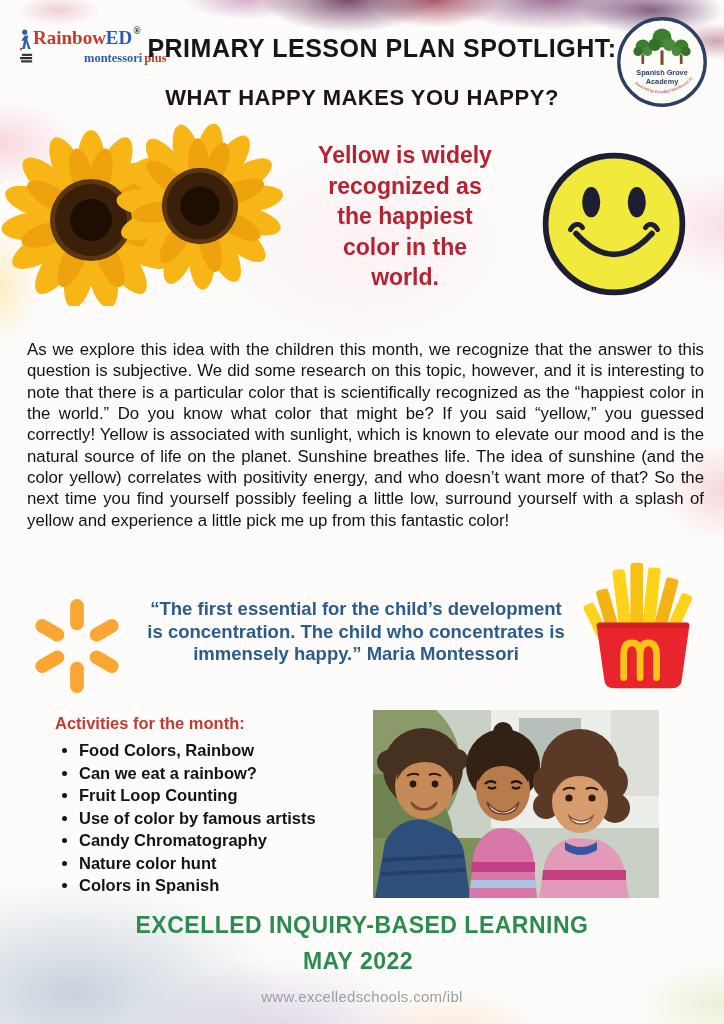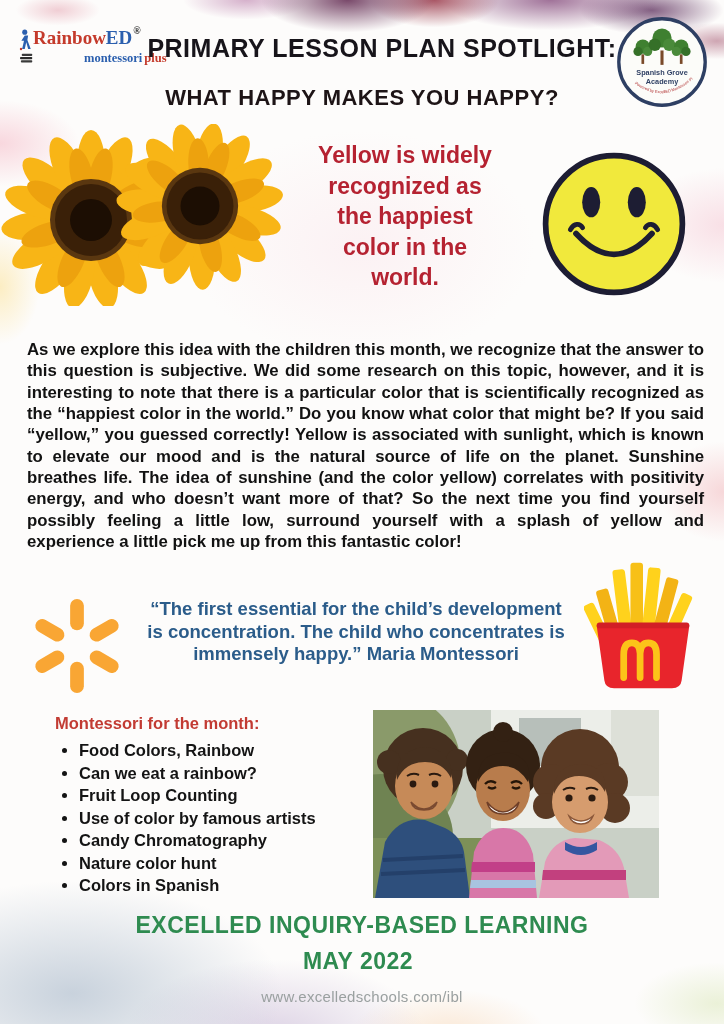--- a/index.html
+++ b/index.html
@@ -48,21 +48,21 @@
   
   .sunflowers { position:absolute; left:-6px; top:124px; width:292px; height:182px; }
   .callout { position:absolute; left:282px; top:140px; width:246px; text-align:center;
     font-size:23px; line-height:1.33; font-weight:bold; color:#b52231; white-space:pre-line; }
   .smiley { position:absolute; left:538px; top:148px; width:152px; height:152px; }
 
   
   .article-heading { position:absolute; top:302px; left:0; width:724px; text-align:center;
     font-size:24px; font-weight:bold; letter-spacing:0.5px; color:#131313; }
   .article-body { position:absolute; top:339px; left:27px; width:677px; text-align:justify;
-    font-size:16.8px; line-height:1.27; font-weight:bold; color:#121212; }
+    font-size:16.8px; line-height:1.27; font-weight:normal; color:#121212; }
 
   
   .spark { position:absolute; left:28px; top:592px; width:98px; height:108px; }
   .quote { position:absolute; left:128px; top:598px; width:456px; text-align:center;
     font-size:18.5px; line-height:1.22; font-weight:bold; color:#2b5c8a; white-space:pre-line; }
   .fries { position:absolute; left:584px; top:554px; width:118px; height:140px; }
 
   
   .activities { position:absolute; left:55px; top:714px; width:320px; }
   .activities-heading { color:#c23b33; font-size:16.5px; font-weight:bold; }
@@ -248,21 +248,21 @@
       <rect x="62" y="14" width="13" height="68" rx="3" fill="#ffd21c" transform="rotate(6 68 48)"></rect>
       <rect x="77" y="24" width="13" height="58" rx="3" fill="#f3b315" transform="rotate(15 83 53)"></rect>
       <rect x="91" y="40" width="12" height="46" rx="3" fill="#ffd21c" transform="rotate(24 97 63)"></rect>
     </g>
     <path d="M12 74 L108 74 L100 131 Q99 139 90 139 L30 139 Q21 139 20 131 Z" fill="#e8252c"></path>
     <rect x="12" y="71" width="96" height="6" rx="3" fill="#d21f26"></rect>
     <path d="M40 128 L40 104 Q40 92 48.5 92 Q56.5 92 57 103 L57 128 M57 103 Q57.5 92 65.5 92 Q74 92 74 104 L74 128" stroke="#fcc419" stroke-width="7" fill="none" stroke-linecap="round"></path>
   </svg>
 
   <div class="activities">
-    <div class="activities-heading">Montessori for the month:</div>
+    <div class="activities-heading">Activities for the month:</div>
     <ul>
         <li>Food Colors, Rainbow</li>
         <li>Can we eat a rainbow?</li>
         <li>Fruit Loop Counting</li>
         <li>Use of color by famous artists</li>
         <li>Candy Chromatography</li>
         <li>Nature color hunt</li>
         <li>Colors in Spanish</li>
       </ul>
   </div>

